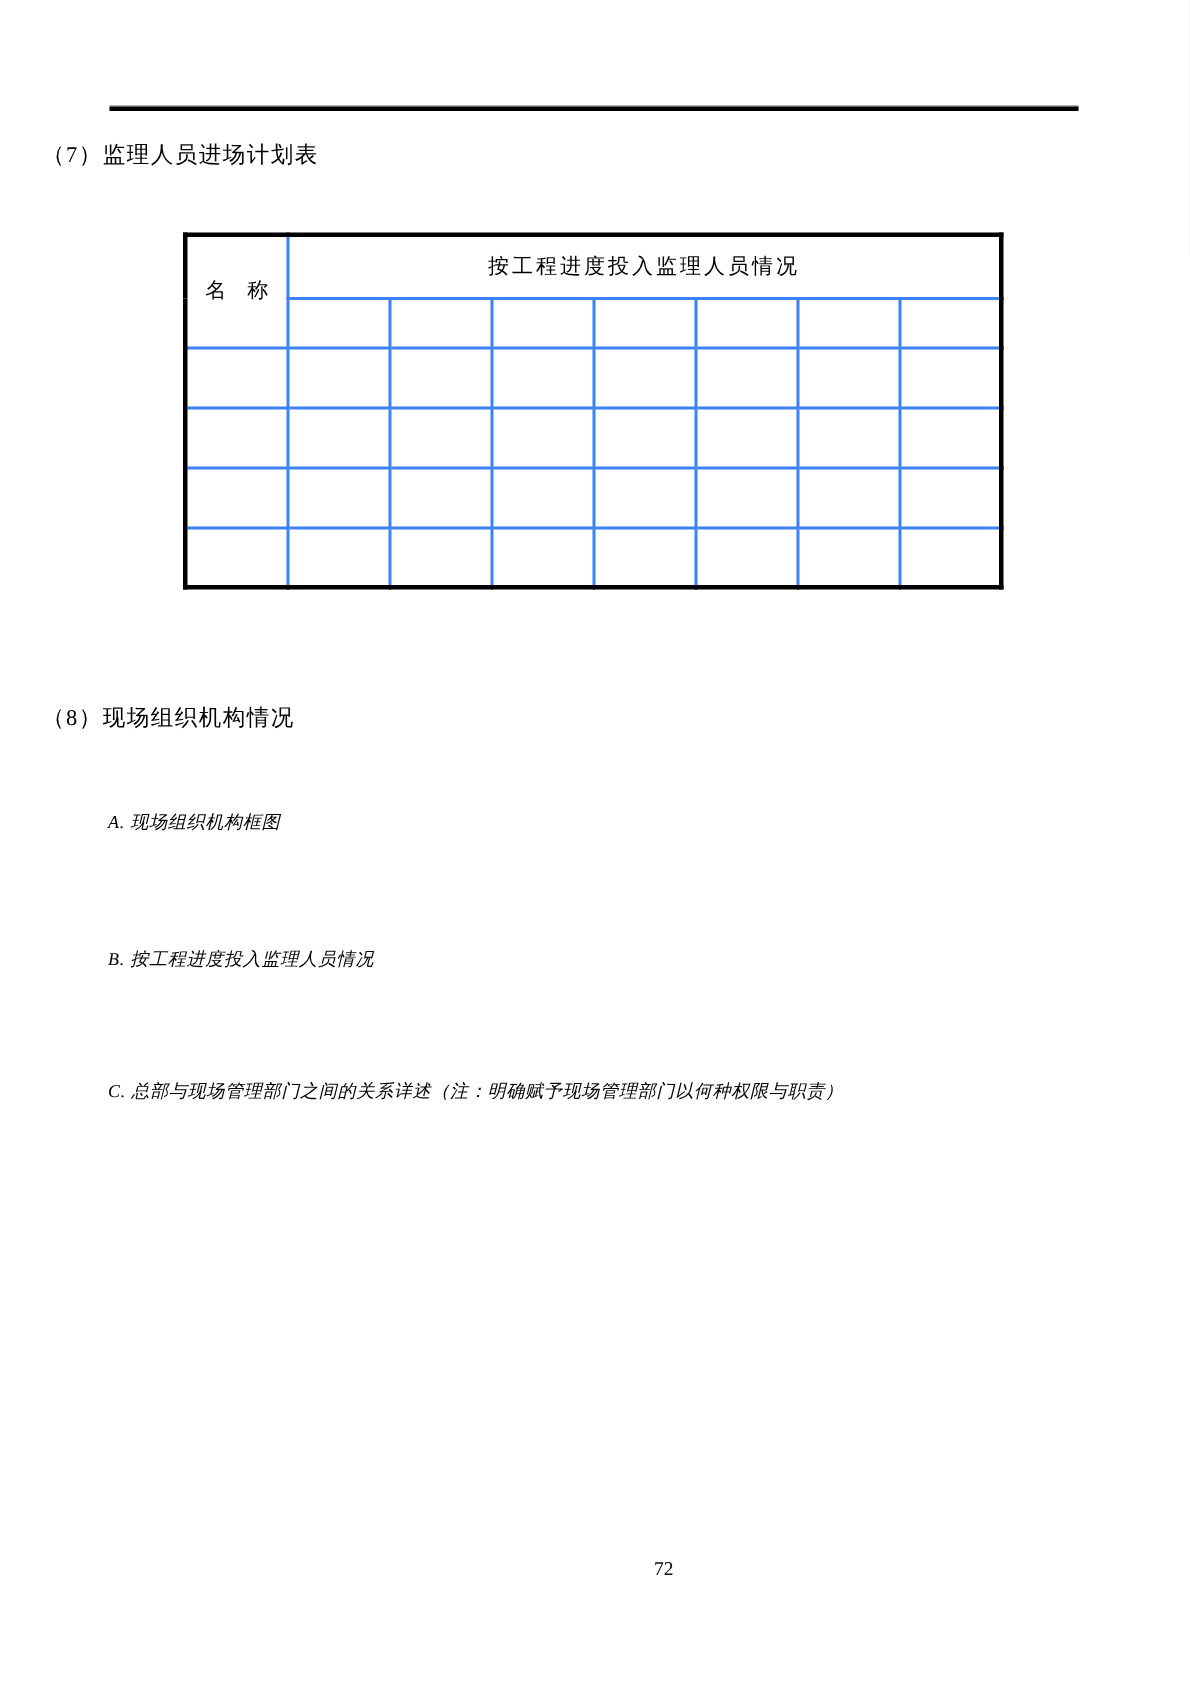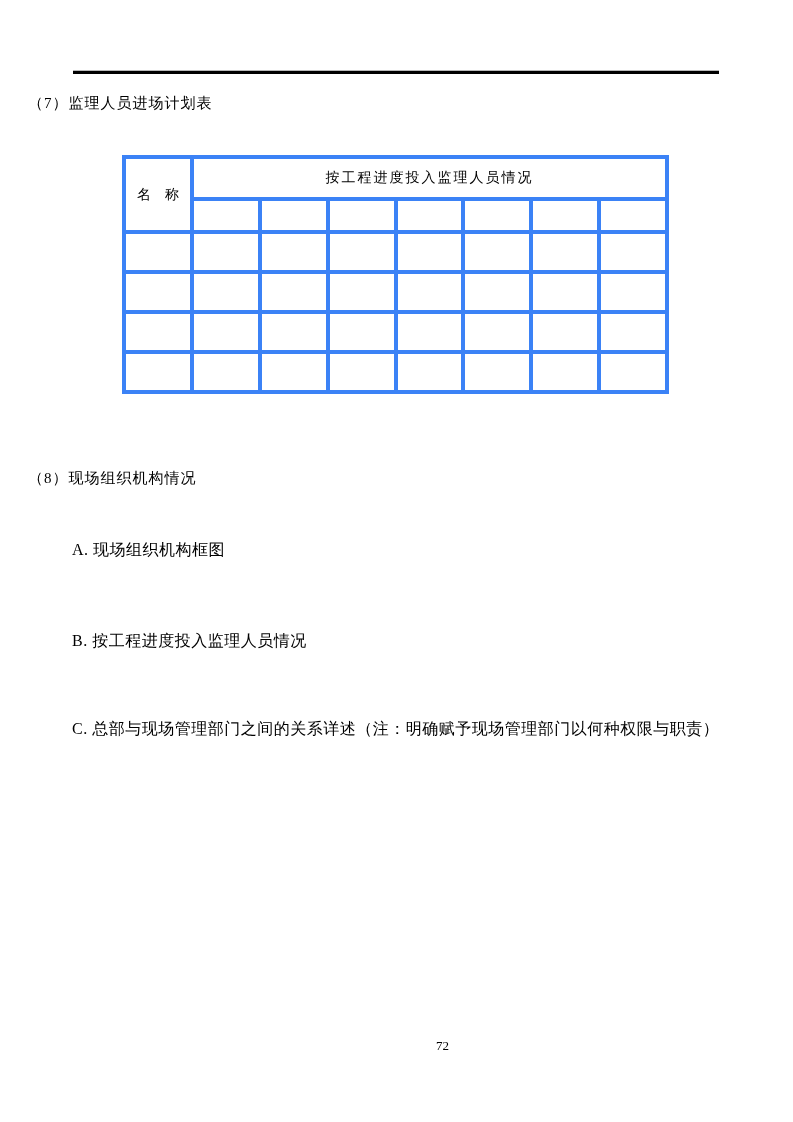--- a/index.html
+++ b/index.html
@@ -42,21 +42,21 @@
   .plan-table {
     position: absolute;
     left: 122px;
     top: 155px;
     width: 547px;
     border-collapse: collapse;
     table-layout: fixed;
     border: 3px solid #000000;
   }
   .plan-table td, .plan-table th {
-    border: 4px solid #3b82f6;
+    border: 2px solid #3b82f6;
     padding: 0;
     font-weight: normal;
     font-size: 14px;
     text-align: center;
     vertical-align: middle;
     overflow: hidden;
   }
   .plan-table col.name-col { width: 68px; }
   .row-span-header { height: 42px; }
   .row-subheader   { height: 33px; }
@@ -65,23 +65,24 @@
     letter-spacing: 0;
     white-space: pre;
   }
   .progress-header-cell {
     letter-spacing: 2px;
   }
 
   .body-item {
     position: absolute;
     left: 72px;
-    font-size: 16px;
+    font-size: 12px;
     letter-spacing: 0.5px;
     white-space: pre;
+    font-style: italic;
   }
   .item-a { top: 540px; }
   .item-b { top: 631px; }
   .item-c { top: 719px; }
 
   .page-number {
     position: absolute;
     left: 0;
     top: 1038px;
     width: 100%;

